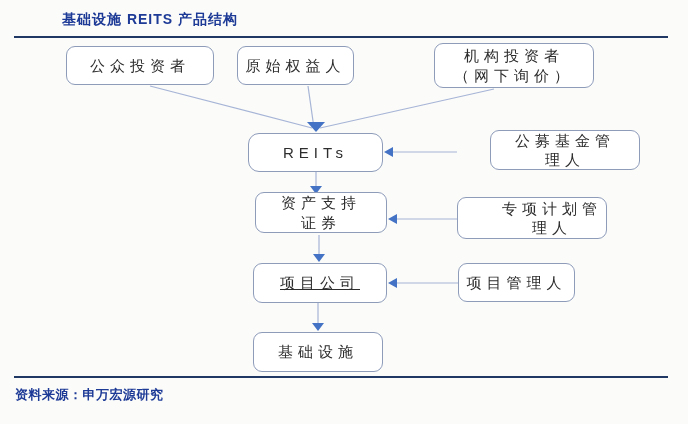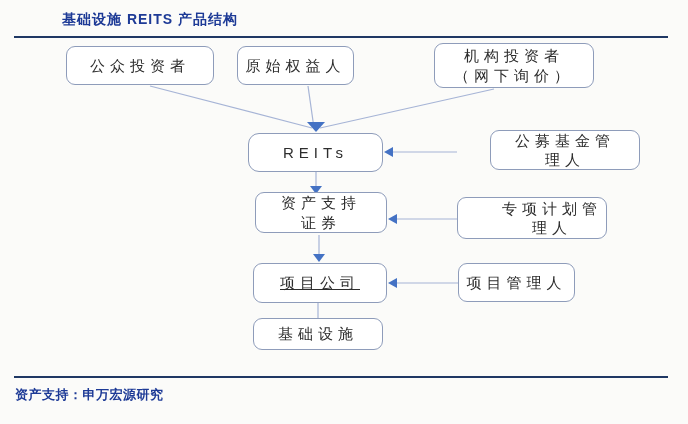--- a/index.html
+++ b/index.html
@@ -91,18 +91,18 @@
 理人</div>
 
   <div class="node" style="left:255px; top:192px; width:132px; height:41px;">资产支持
 证券</div>
   <div class="node" style="left:457px; top:197px; width:150px; height:42px;padding-left:40px;">专项计划管
 理人</div>
 
   <div class="node" style="left:253px; top:263px; width:134px; height:40px;text-decoration:underline;">项目公司</div>
   <div class="node" style="left:458px; top:263px; width:117px; height:39px;">项目管理人</div>
 
-  <div class="node" style="left:253px; top:318px; width:130px; height:32px;">基础设施</div>
+  <div class="node" style="left:253px; top:332px; width:130px; height:40px;">基础设施</div>
 
   <div class="rule rule-bottom"></div>
-  <div class="source">资产支持：申万宏源研究</div>
+  <div class="source">资料来源：申万宏源研究</div>
 
 </div>
 
 </body></html>

